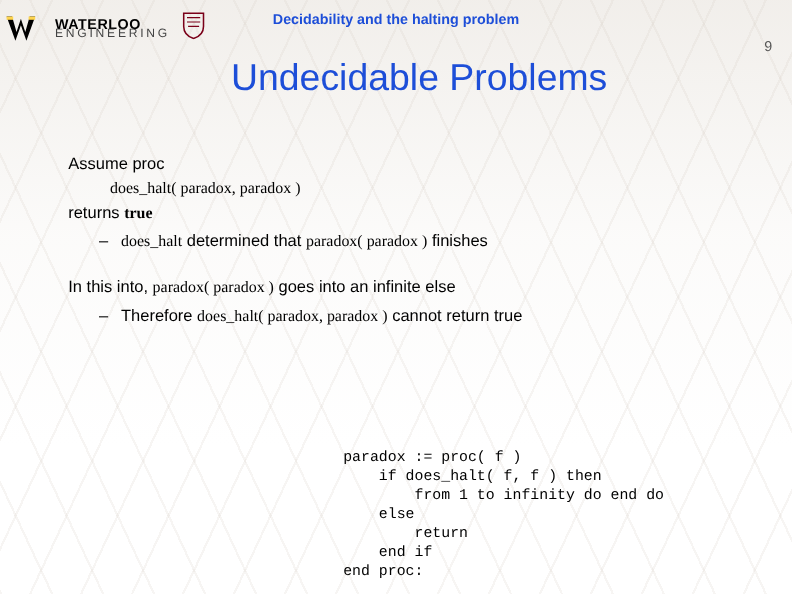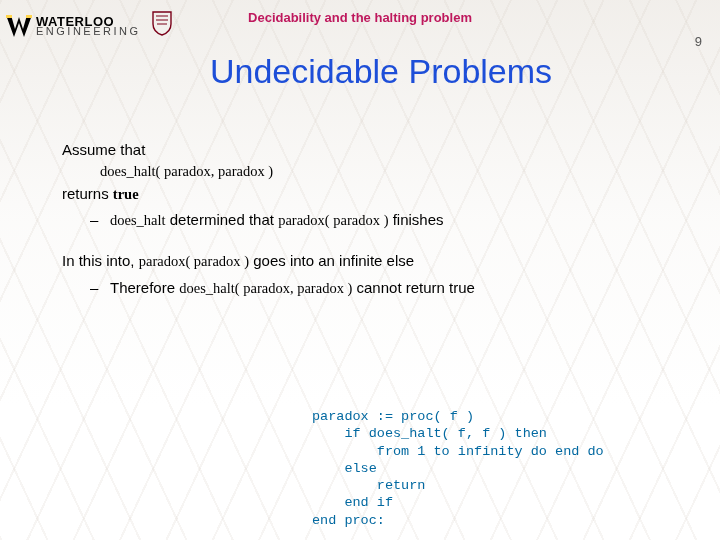--- a/index.html
+++ b/index.html
@@ -26,21 +26,21 @@
     display: flex;
     align-items: center;
     z-index: 2;
   }
   .logo {
     display: flex;
     align-items: center;
     margin-left: 4px;
   }
   .logo-text {
-    margin-left: 2px;
+    margin-left: 16px;
     line-height: 0.85;
   }
   .logo-top {
     font-size: 13px;
     font-weight: 700;
     letter-spacing: 0.5px;
     color: #000;
   }
   .logo-bottom {
     font-size: 11px;
@@ -54,21 +54,21 @@
     font-size: 22px;
     color: #7a0019;
   }
   .topic {
     position: absolute;
     left: 50%;
     transform: translateX(-50%);
     top: 10px;
     font-size: 13px;
     font-weight: 700;
-    color: #be185d;
+    color: #1d4ed8;
   }
   .page-num {
     position: absolute;
     top: 34px;
     right: 18px;
     font-size: 13px;
     color: #555;
   }
   .title {
     position: absolute;
@@ -108,21 +108,21 @@
   .bold { font-weight: 700; }
   .gap { height: 18px; }
   .gap-sm { height: 4px; }
   .codeblock {
     position: absolute;
     top: 408px;
     left: 312px;
     font-family: "Courier New", Courier, monospace;
     font-size: 13.5px;
     line-height: 1.28;
-    color: #0369a1;
+    color: #000000;
     white-space: pre;
     z-index: 2;
   }
 </style>
 </head>
 <body>
 
 <div class="bg"></div>
 
 <div class="header">
@@ -144,21 +144,21 @@
     </div>
   </div>
 </div>
 
 <div class="topic">Decidability and the halting problem</div>
 <div class="page-num">9</div>
 
 <div class="title">Undecidable Problems</div>
 
 <div class="content">
-  <p>Assume that</p>
+  <p>Assume proc</p>
   <p class="indent1 mono">does_halt( paradox, paradox  )</p>
   <p>
     <span>returns </span><span class="mono bold">true</span>
   </p>
   <div class="gap-sm"></div>
   <p class="bullet">
     <span class="mono">does_halt</span><span> determined that </span><span class="mono">paradox( paradox )</span><span> finishes</span>
   </p>
   <div class="gap"></div>
   <p>

